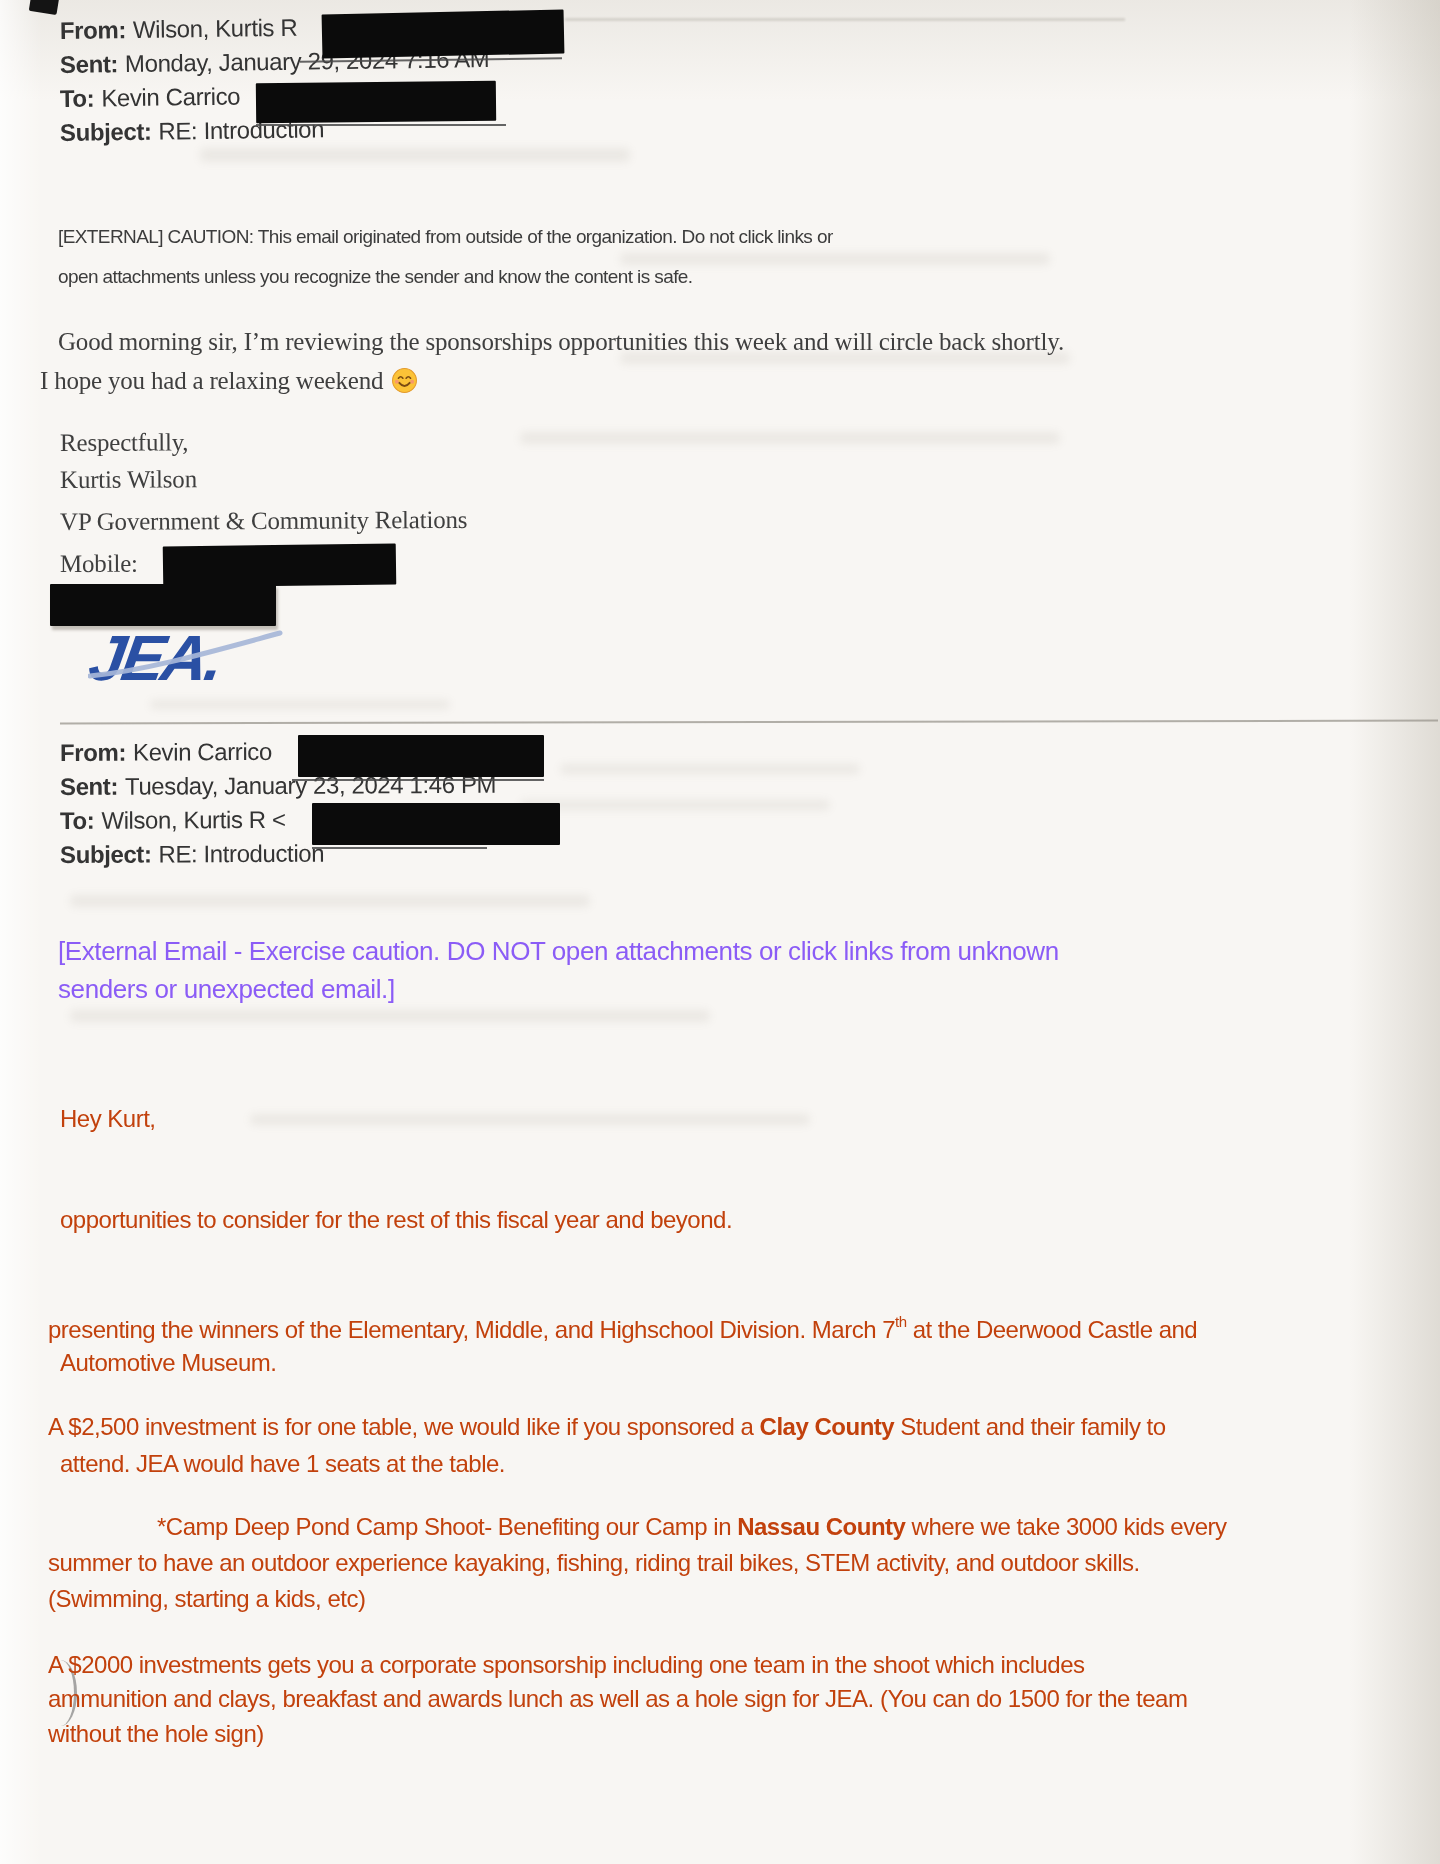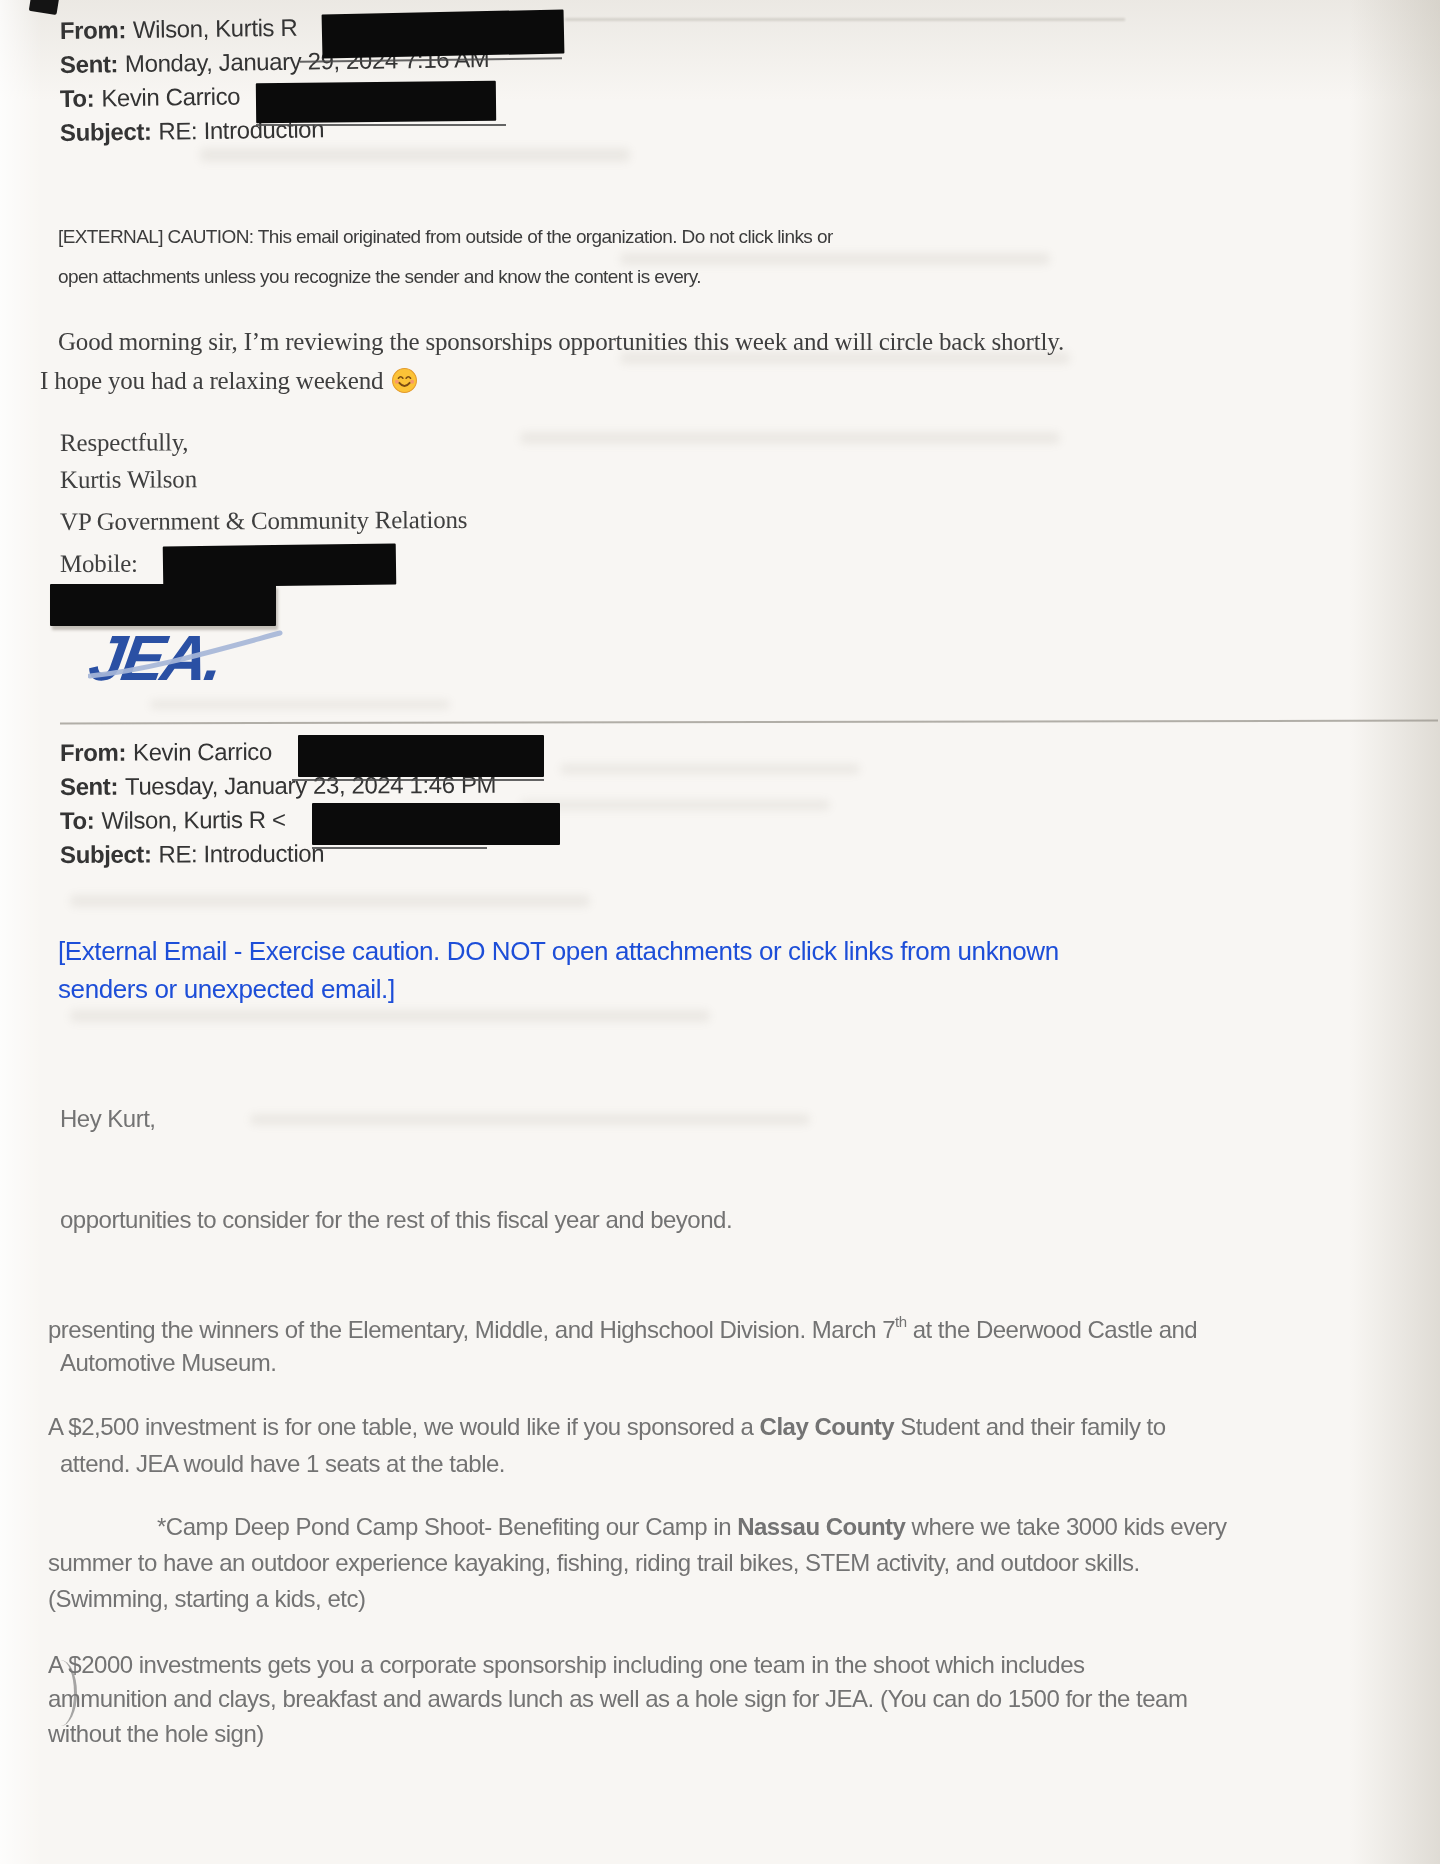--- a/index.html
+++ b/index.html
@@ -16,22 +16,22 @@
   .shade-left { left:0; top:0; width:42px; height:100%;
     background:linear-gradient(90deg, rgba(255,255,255,.75), rgba(255,255,255,0)); }
   .line { position:absolute; white-space:nowrap; line-height:30px; }
   .hdr  { font-size:24px; letter-spacing:-0.4px; color:#343434; }
   .hdr .b { font-weight:bold; margin-right:7px; }
   .tilt1 { transform:rotate(-0.8deg); transform-origin:left center; }
   .tilt2 { transform:rotate(-0.3deg); transform-origin:left center; }
   .caution { font-size:19px; letter-spacing:-0.6px; color:#3c3c3c; }
   .serifline { font-family:"Liberation Serif","DejaVu Serif",serif; font-size:25px;
     letter-spacing:-0.2px; color:#3f3f3f; }
-  .warning { font-size:26px; letter-spacing:-0.4px; color:#1d4ed8; }
-  .body2 { font-size:24px; letter-spacing:-0.5px; color:#737373; }
+  .warning { font-size:26px; letter-spacing:-0.4px; color:#8b5cf6; }
+  .body2 { font-size:24px; letter-spacing:-0.5px; color:#c2410c; }
   .body2 .b { font-weight:bold; }
   .indent { padding-left:97px; }
   sup.sup { font-size:15px; position:relative; top:-2px; }
   .bar { position:absolute; background:#0b0b0b; border-radius:1px; }
   .bar-shadow { box-shadow:2px 4px 3px rgba(128,122,110,.45); }
   .ul { position:absolute; height:2px; background:#4a4a4a; opacity:.85; }
   .divider { position:absolute; height:2px; background:#9a968e; opacity:.75;
     transform:rotate(-0.12deg); }
   .smudge { position:absolute; background:#8d8678; opacity:.12; filter:blur(4px);
     border-radius:5px; }
@@ -84,21 +84,21 @@
   <div class="line hdr tilt1" style="left:60px; top:118px;">
     <span class="b">Subject:</span><span>RE: Introduction</span>
   </div>
 
   <div class="bar" style="left:322px; top:12px; width:242px; height:44px; transform:rotate(-1.2deg);"></div>
   <div class="ul" style="left:300px; top:59px; width:262px; transform:rotate(-0.8deg);"></div>
   <div class="bar" style="left:256px; top:82px; width:240px; height:40px; transform:rotate(-0.6deg);"></div>
   <div class="ul" style="left:256px; top:124px; width:250px;"></div>
 
   <div class="line caution" style="left:58px; top:222px;">[EXTERNAL] CAUTION: This email originated from outside of the organization. Do not click links or</div>
-  <div class="line caution" style="left:58px; top:262px;">open attachments unless you recognize the sender and know the content is every.</div>
+  <div class="line caution" style="left:58px; top:262px;">open attachments unless you recognize the sender and know the content is safe.</div>
 
   <div class="line serifline" style="left:58px; top:327px;">Good morning sir, I’m reviewing the sponsorships opportunities this week and will circle back shortly.</div>
   <div class="line serifline" style="left:40px; top:366px;">
     <span>I hope you had a relaxing weekend</span><span class="emoji"><svg width="27" height="27" viewBox="0 0 26 26">
           <circle cx="13" cy="13" r="11.5" fill="#fcc337" stroke="#e39b2d" stroke-width="1"></circle>
           <path d="M7.2 10.8 q2.1 -2.8 4.2 0" stroke="#7a4b12" fill="none" stroke-width="1.6" stroke-linecap="round"></path>
           <path d="M14.6 10.8 q2.1 -2.8 4.2 0" stroke="#7a4b12" fill="none" stroke-width="1.6" stroke-linecap="round"></path>
           <path d="M8 15.2 q5 6 10 0" stroke="#7a4b12" stroke-width="1.9" fill="none" stroke-linecap="round"></path>
           <circle cx="5.6" cy="14.2" r="1.9" fill="#f58e7a" opacity="0.8"></circle>
           <circle cx="20.4" cy="14.2" r="1.9" fill="#f58e7a" opacity="0.8"></circle>

